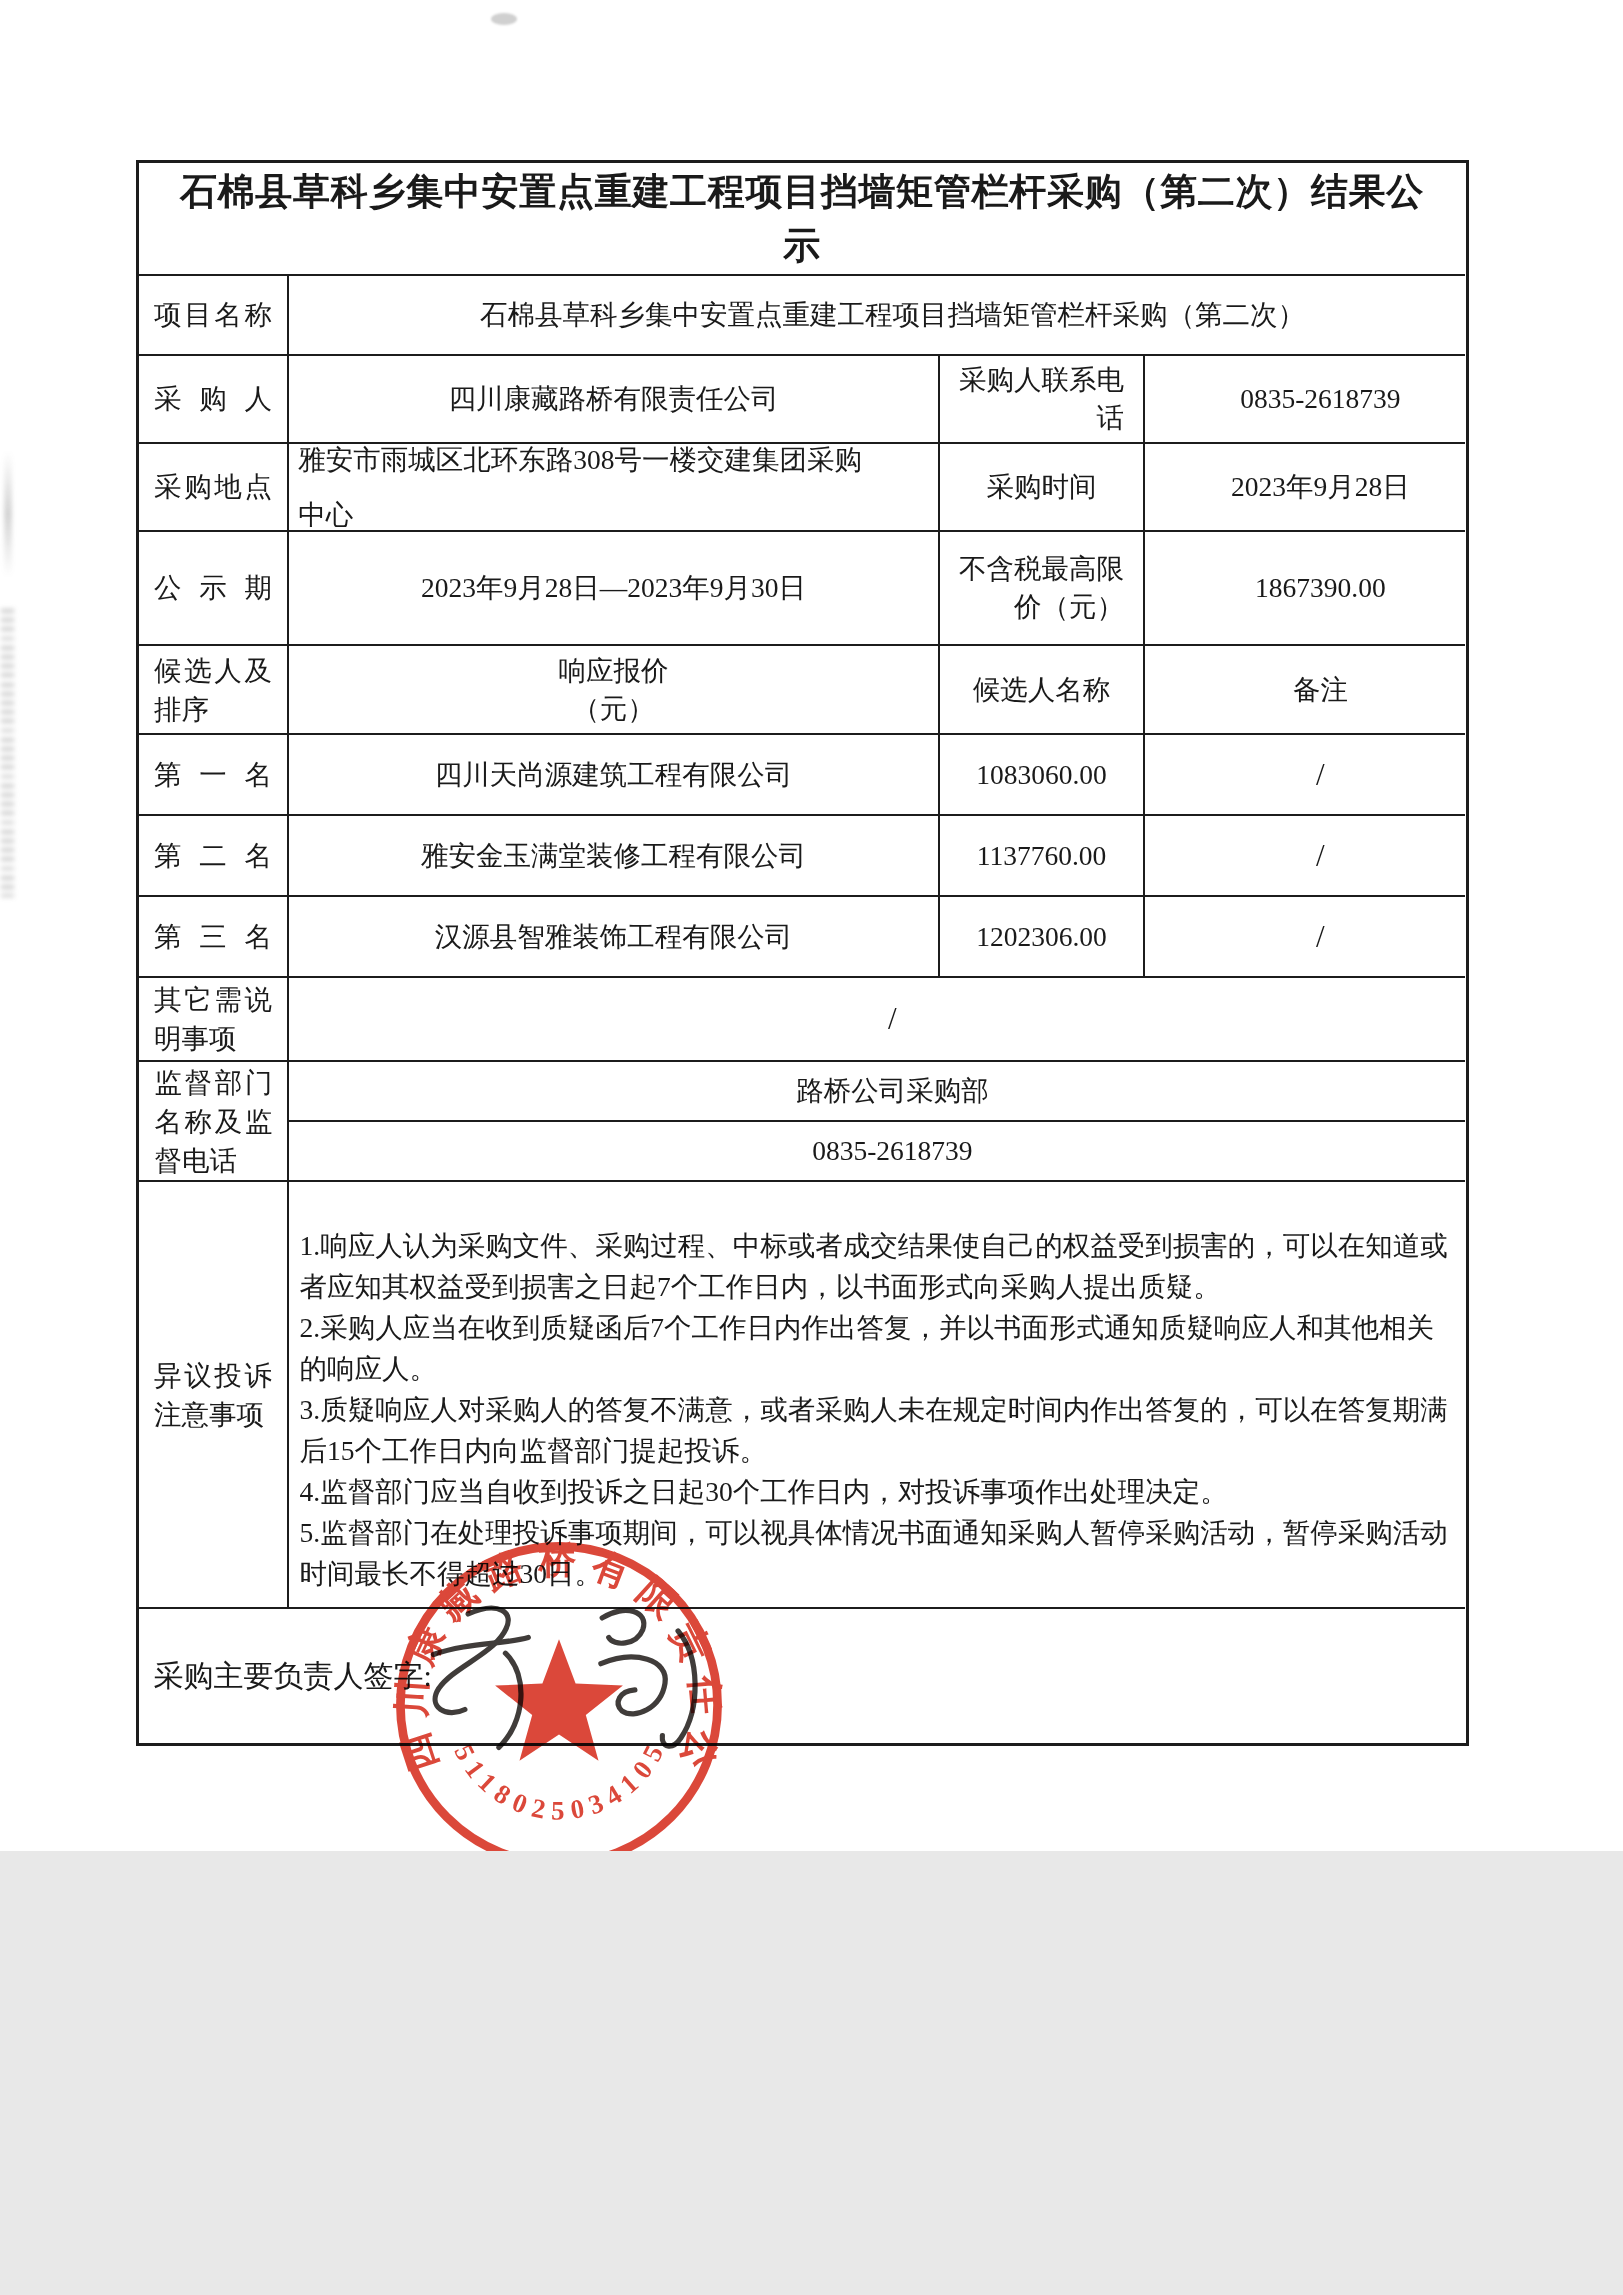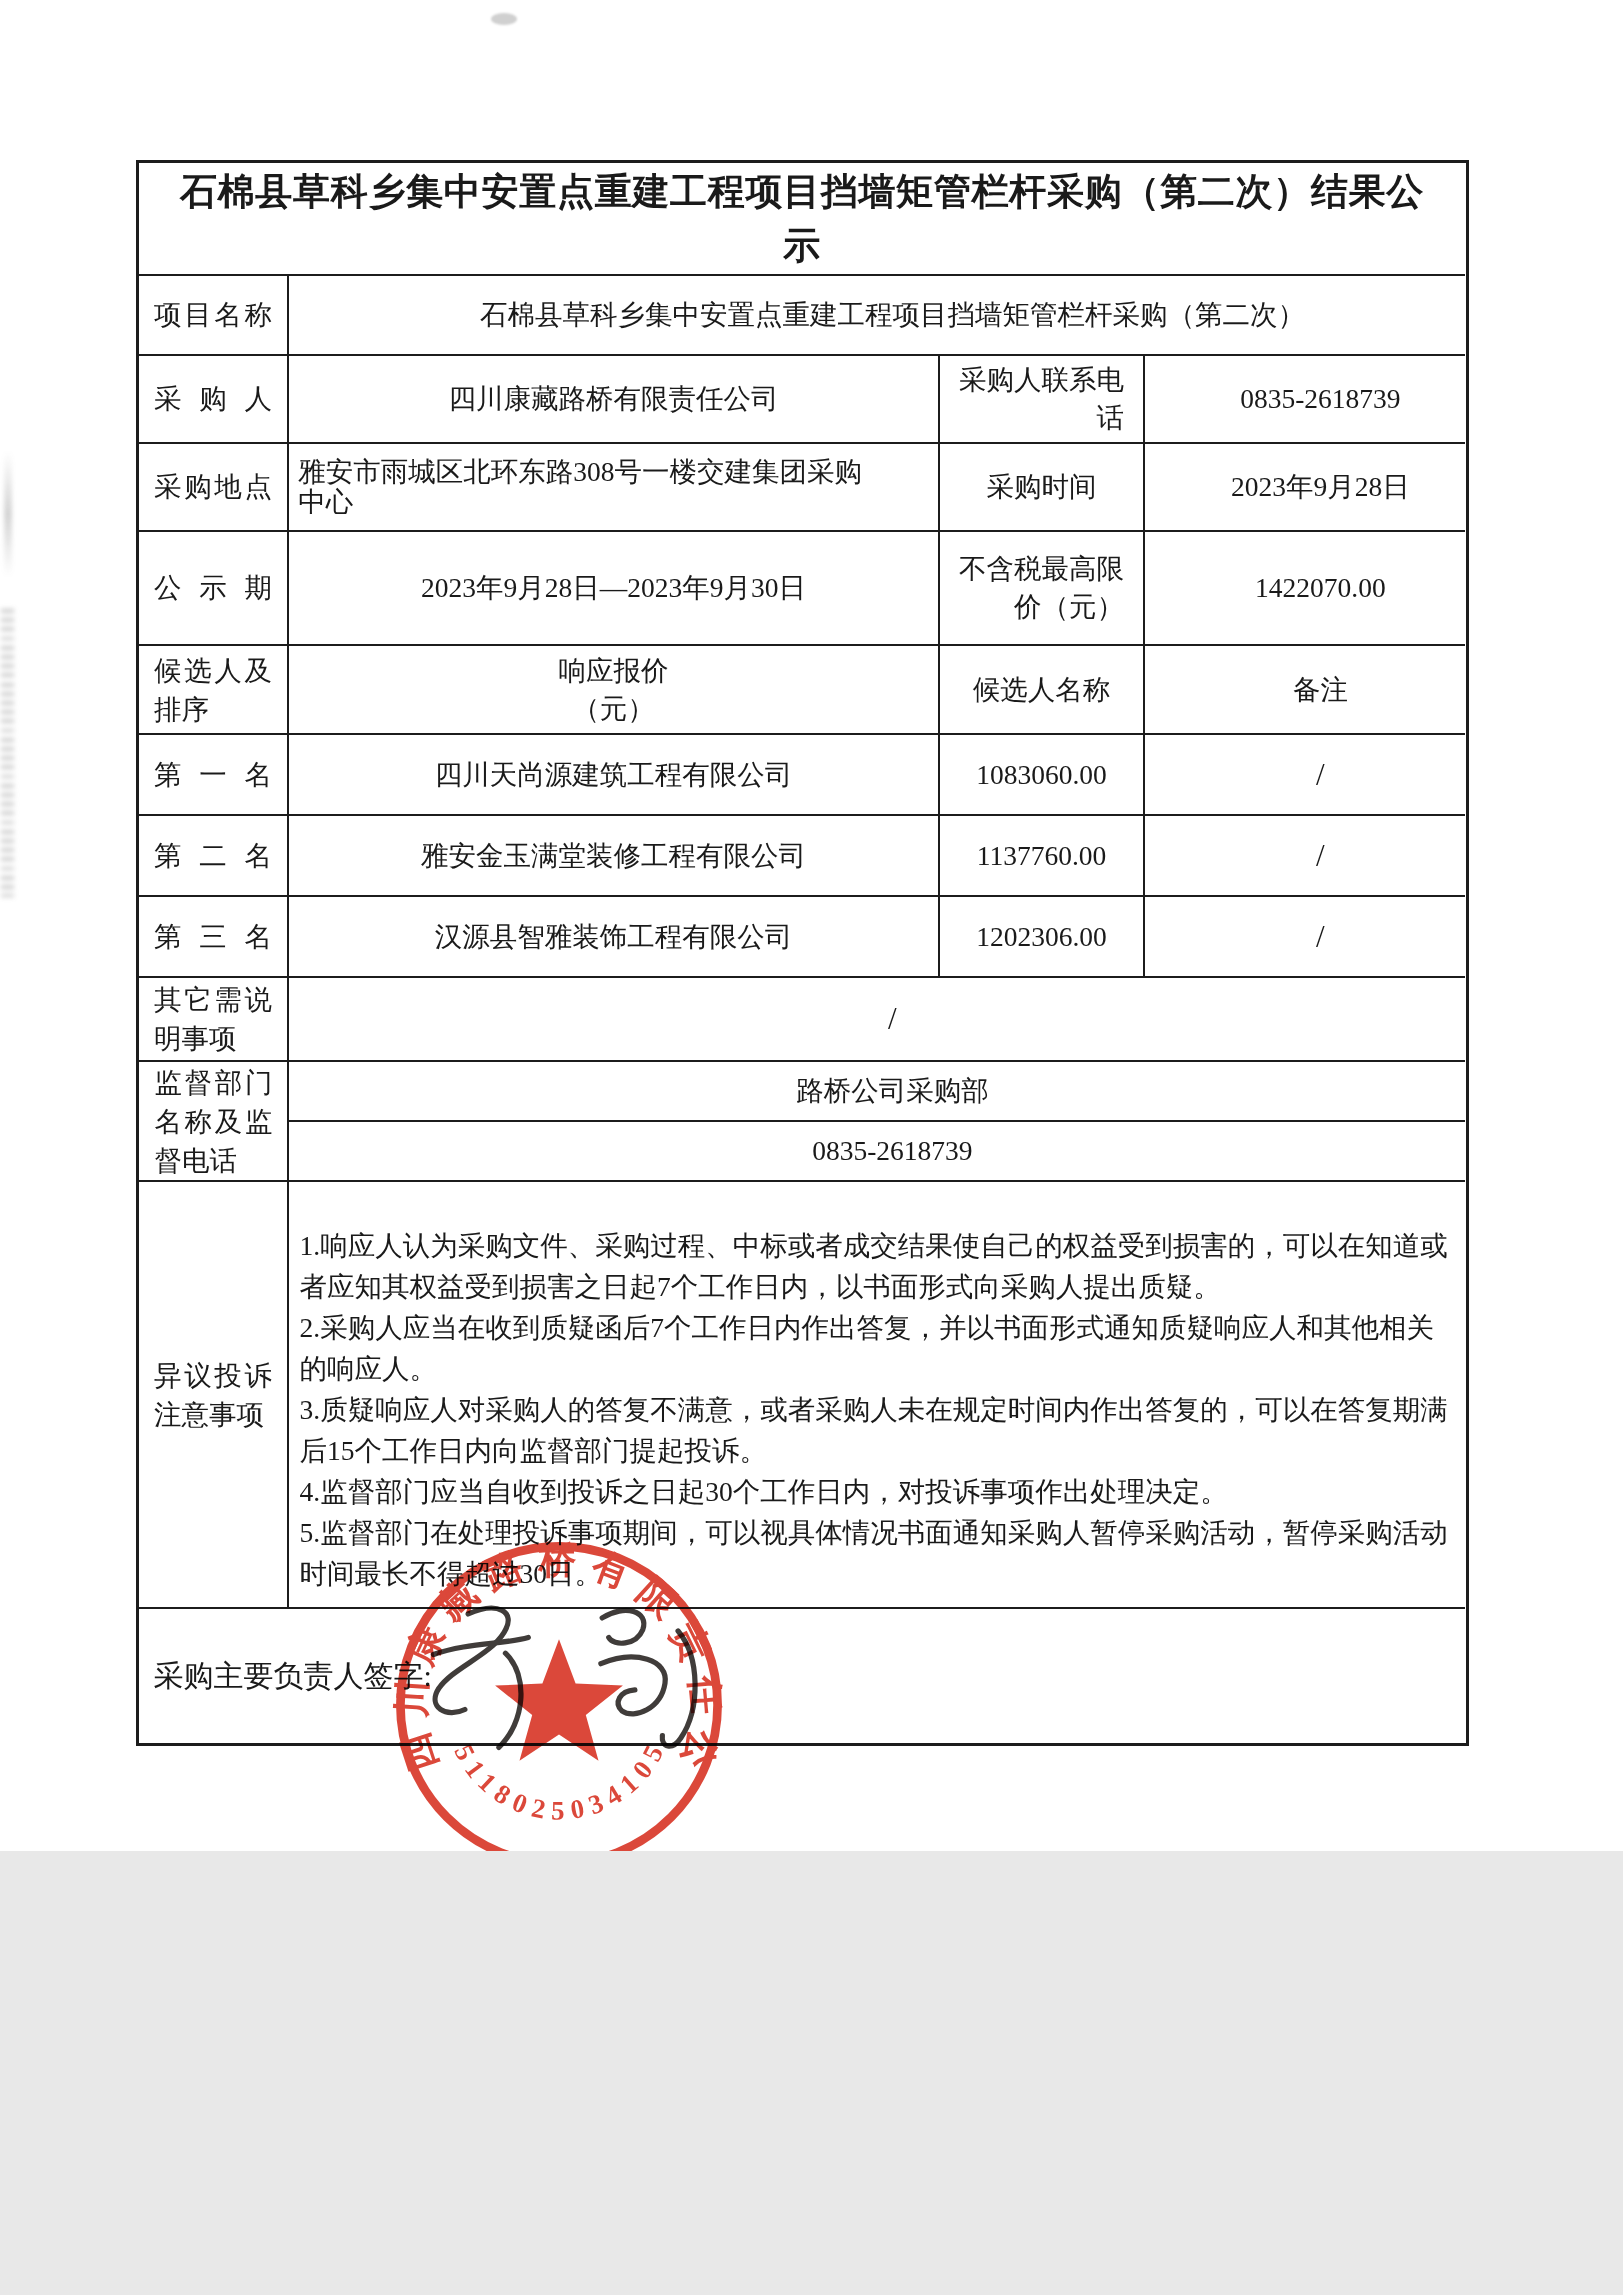--- a/index.html
+++ b/index.html
@@ -41,21 +41,21 @@
     font-weight:700;
     font-size:37px;line-height:54px;
     padding:0 23.6px;
     letter-spacing:0.7px;
   }
   .jl{width:118px;text-align:justify;text-align-last:justify;display:inline-block;}
   .jm{width:118px;text-align:justify;display:inline-block;line-height:39px;}
   .w250{display:inline-block;width:165px;text-align:right;line-height:38px;}
   .w190{display:inline-block;width:126px;text-align:center;line-height:38px;}
   .left-cell{justify-content:flex-start;text-align:left;}
-  .loc-inner{display:inline-block;width:590px;line-height:30px;}
+  .loc-inner{display:inline-block;width:590px;line-height:55px;}
   .notice-cell{align-items:flex-end;justify-content:flex-start;text-align:left;padding:13px 15.7px 13px 10.5px;}
   .notice-inner{width:100%;font-size:27.5px;line-height:41px;}
   .sig-cell{justify-content:flex-start;padding-left:14.4px;font-size:30px;}
   .slash{font-size:31px;}
   
   .stamp{
     position:absolute;left:391px;top:1537px;width:336px;height:336px;
     mix-blend-mode:multiply;opacity:.93;
   }
   .handsign{
@@ -136,21 +136,21 @@
     <div class="c">
       <span class="jl">公示期</span>
     </div>
     <div class="c">
       <span>2023年9月28日—2023年9月30日</span>
     </div>
     <div class="c">
       <span class="w250">不含税最高限价（元）</span>
     </div>
     <div class="c nr">
-      <span>1422070.00</span>
+      <span>1867390.00</span>
     </div>
 
     <div class="c">
       <span class="jm">候选人及排序</span>
     </div>
     <div class="c">
       <span class="w190">响应报价（元）</span>
     </div>
     <div class="c">
       <span>候选人名称</span>

